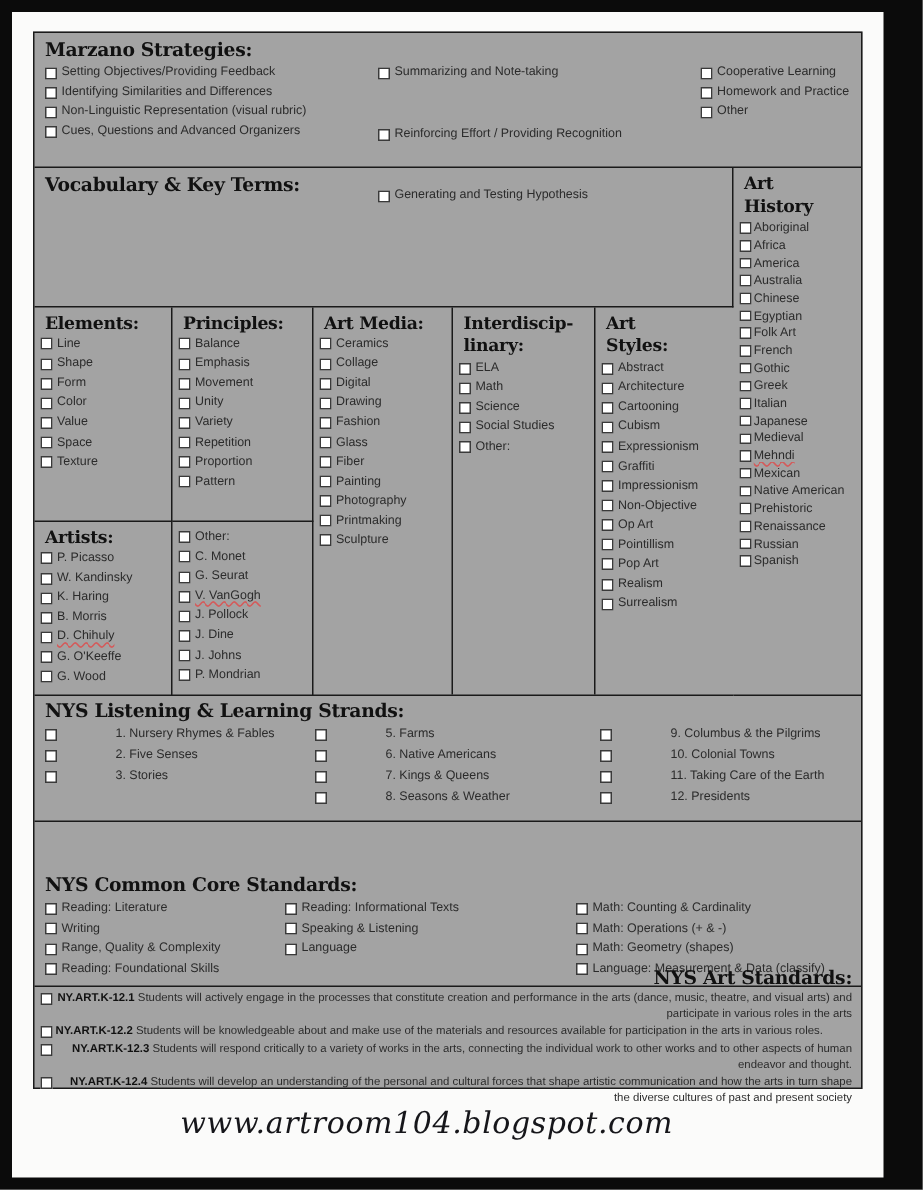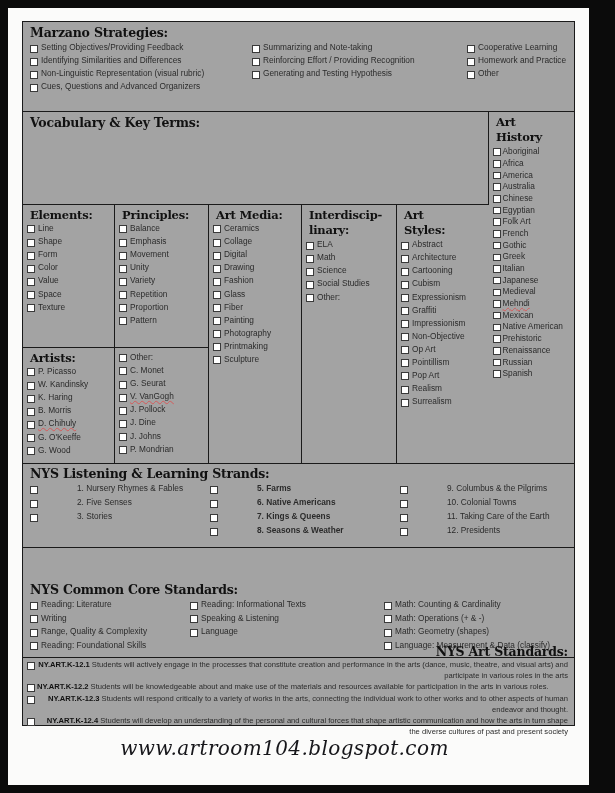--- a/index.html
+++ b/index.html
@@ -67,21 +67,21 @@
 
   
   #sec-marzano{
     position:absolute;left:0;top:0;width:100%;height:90px;
     border-bottom:1.5px solid #1a1a1a;box-sizing:border-box;
     padding:3px 4px 0 4px;
   }
   #marz-cols{display:flex;padding-left:3px;padding-top:1px;}
   #marz-cols .col{display:flex;flex-direction:column;}
   #marz-c1{width:222px;}
-  #marz-c2{width:215px;}
+  #marz-c2{width:215px;gap:28px;}
   #marz-c3{width:auto;}
 
   
   #sec-vocab{
     position:absolute;left:0;top:90px;width:466px;height:93px;
     border-bottom:1.5px solid #1a1a1a;
     border-right:1.5px solid #1a1a1a;
     box-sizing:border-box;padding:3px 4px 0 4px;
   }
 
@@ -113,21 +113,21 @@
 
   
   #sec-listen{
     position:absolute;left:0;top:442px;width:100%;height:84px;
     border-bottom:1.5px solid #1a1a1a;box-sizing:border-box;
     padding:2px 4px 0 4px;
   }
   #listen-cols{display:flex;padding-left:3px;padding-top:1px;}
   #listen-cols .col{display:flex;flex-direction:column;}
   #lc1{width:180px;}
-  #lc2{width:190px;font-weight:bold;}
+  #lc2{width:190px;}
   #lc3{width:auto;}
   #sec-listen .cbitem{font-size:7.8px;line-height:11px;margin-bottom:3.1px;gap:36px;}
 
   
   #sec-ccss{
     position:absolute;left:0;top:558px;width:100%;height:78px;
     border-bottom:1.5px solid #1a1a1a;box-sizing:border-box;
     padding:2px 4px 0 4px;
   }
   #ccss-cols{display:flex;padding-left:3px;padding-top:1px;}

